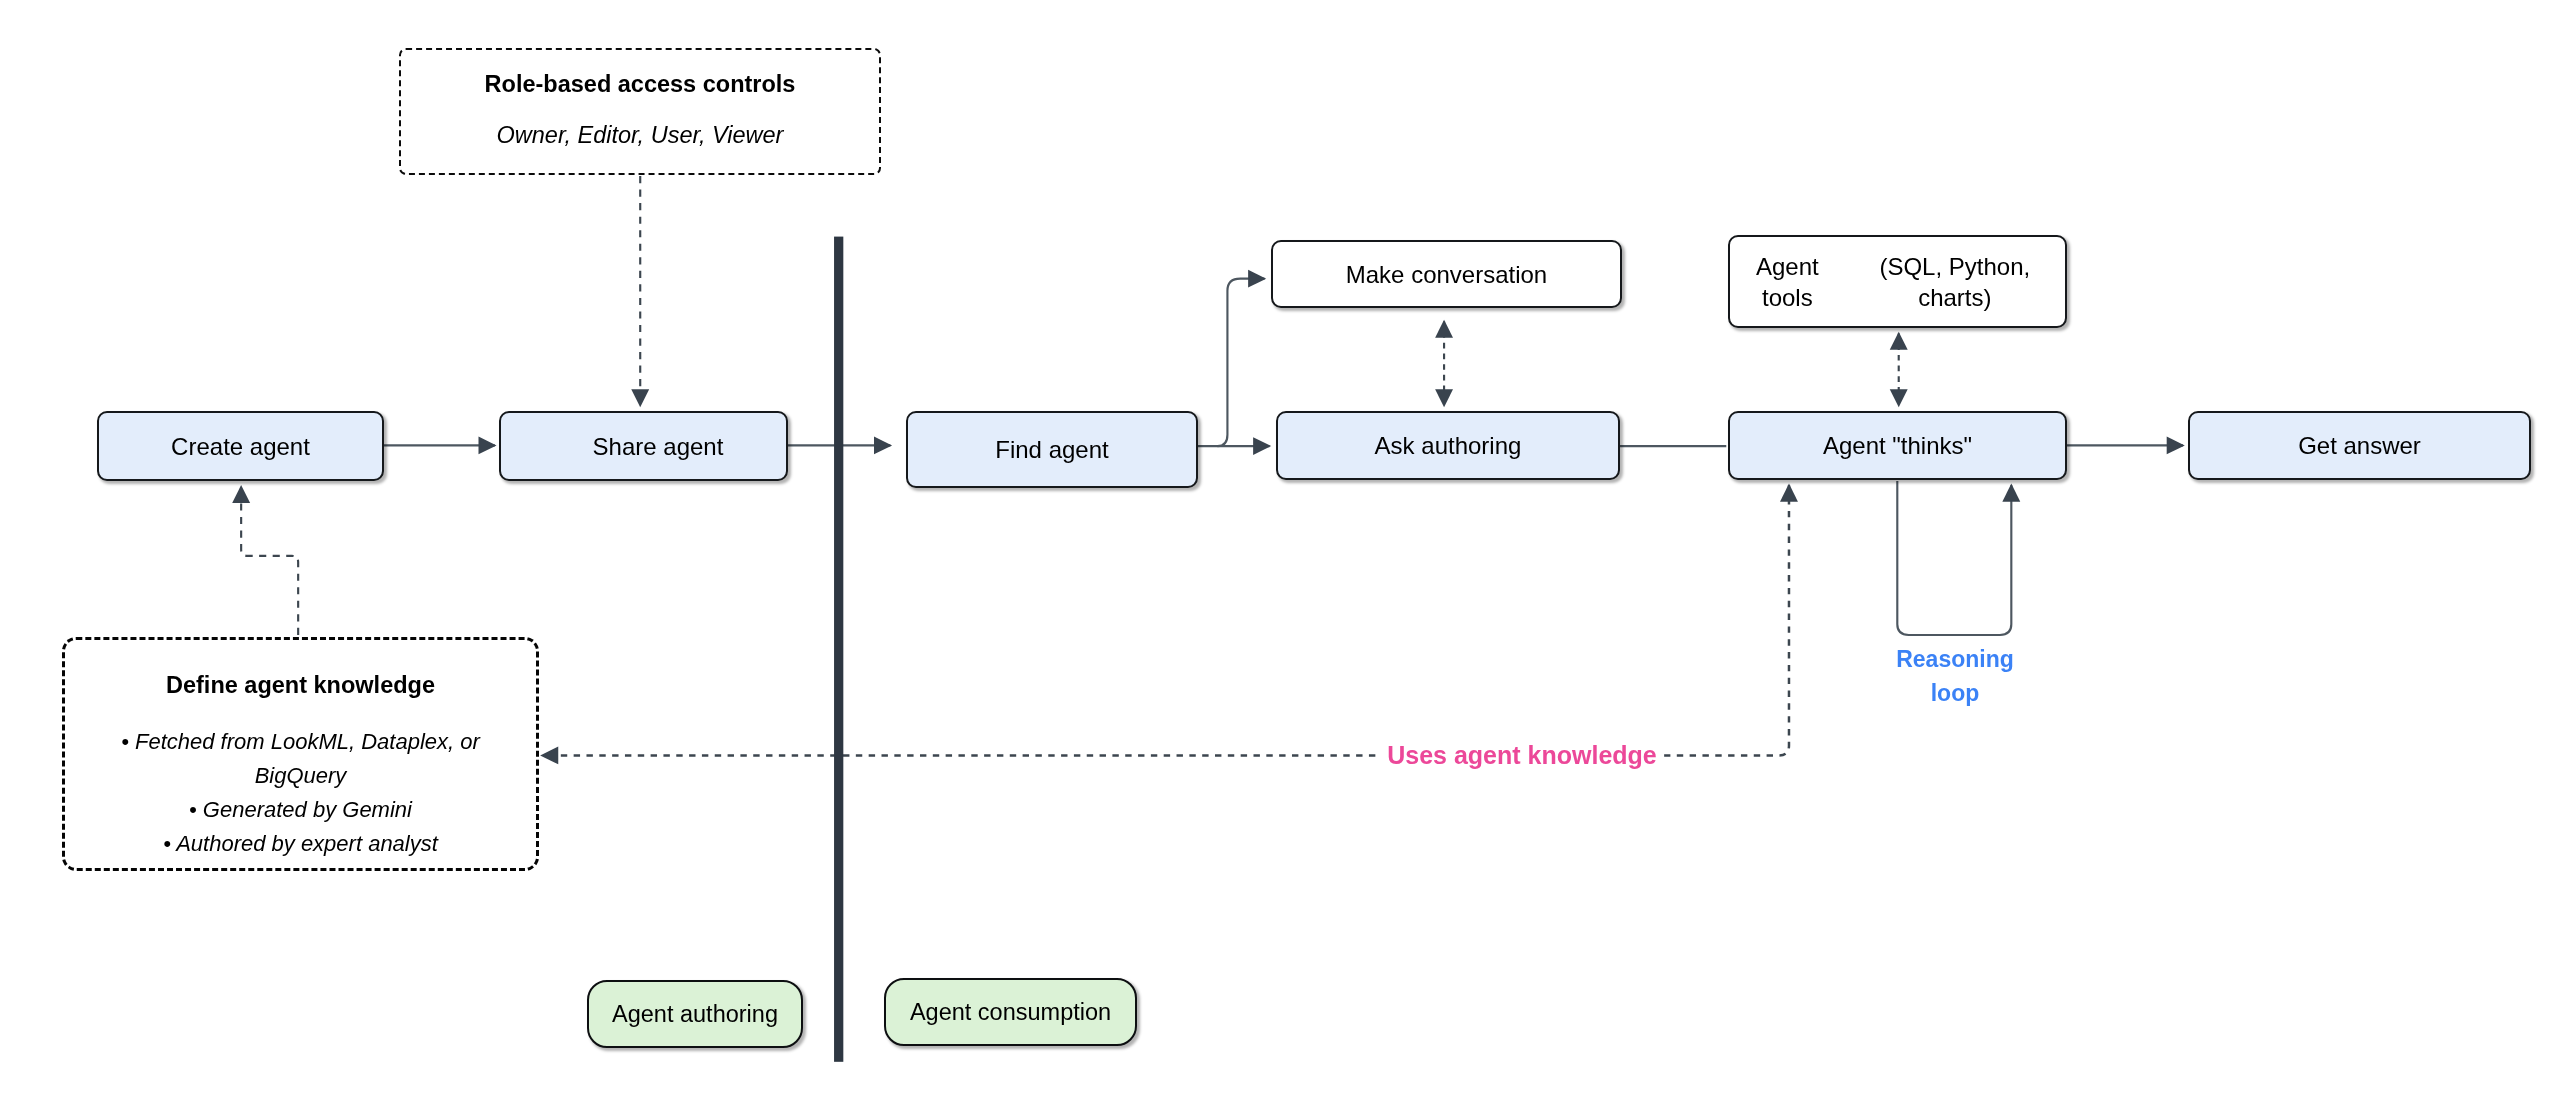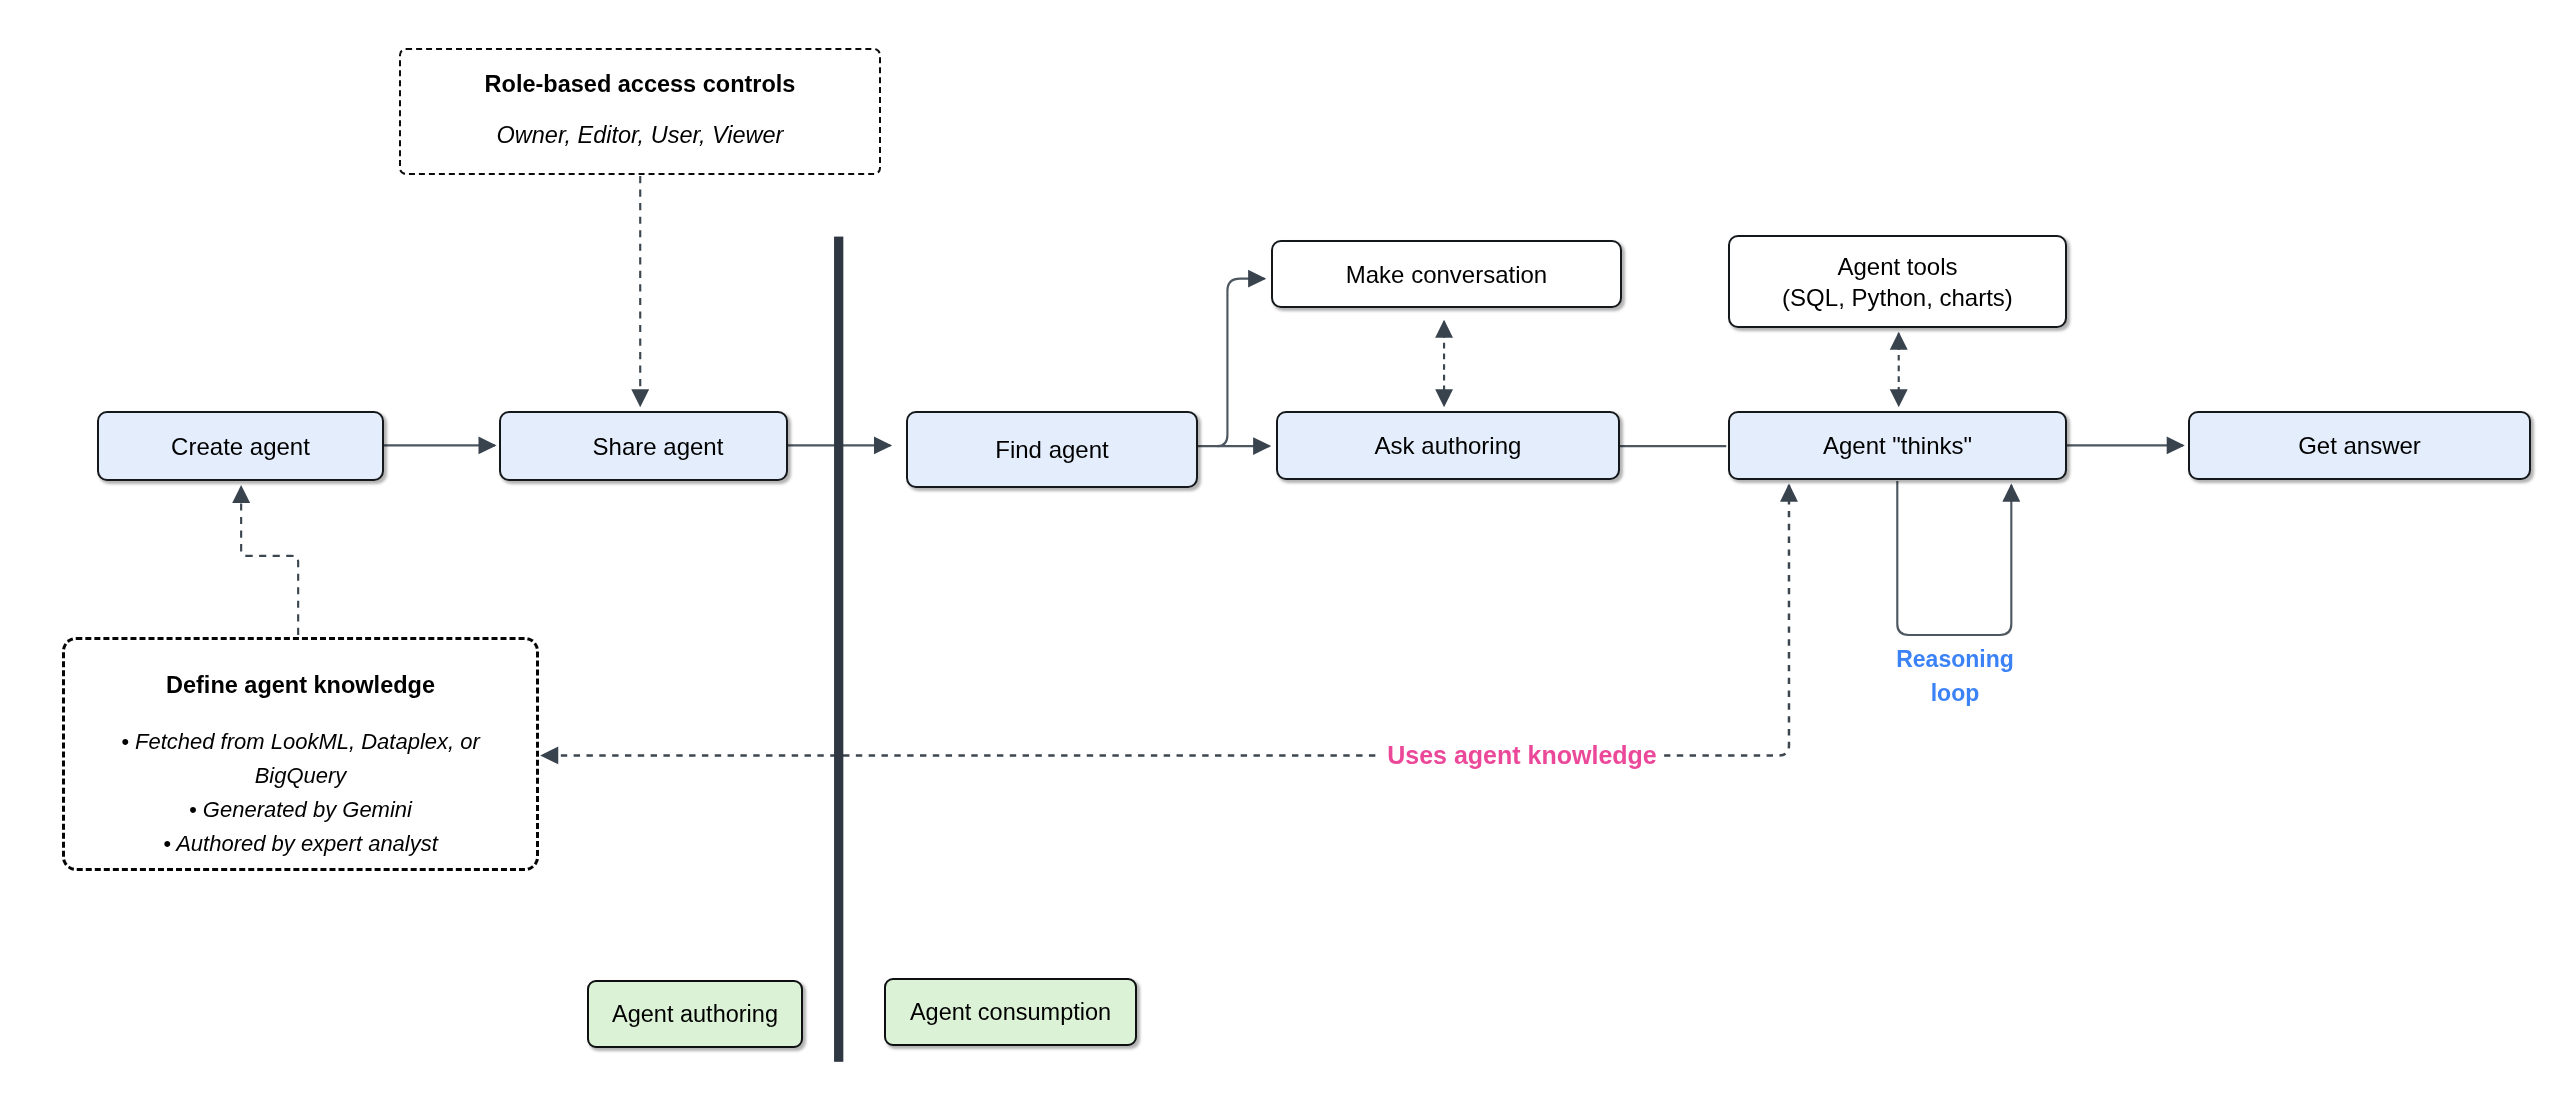--- a/index.html
+++ b/index.html
@@ -24,21 +24,21 @@
   .node{
     border:2.9px solid #15181b;
     border-radius:10px;
     box-shadow:2.1px 2.9px 2.9px rgba(0,0,0,0.30);
   }
   .blue{background:#e3edfb;}
   .white{background:#ffffff;}
   .green{
     background:#dbf2d6;
     border:2.9px solid #0d0f11;
-    border-radius:9px;
+    border-radius:20px;
     box-shadow:2.1px 2.9px 2.9px rgba(0,0,0,0.30);
     font-size:23.5px;
   }
   .note{
     border-radius:8.6px;
     flex-direction:column;
     background:#ffffff;
     gap:15px;
   }
   #rbac-note{
@@ -75,21 +75,21 @@
     font-size:25px;line-height:31px;
     color:#ec4899;
   }
   #reasoning-label{
     top:642px;left:1848px;width:214px;
     text-align:center;
     font-size:23px;line-height:34px;
     color:#3b82f6;
     white-space:normal;
   }
-  .two-line{flex-direction:column;}
+  .two-line{flex-direction:row;}
 </style>
 </head>
 <body>
 
 <div id="stage">
 
   <svg id="wires" width="2576" height="1106" viewBox="0 0 3614 1552">
     <defs>
       <marker id="ah" viewBox="0 0 12 12" refX="10" refY="6" markerWidth="29" markerHeight="29" markerUnits="userSpaceOnUse" orient="auto-start-reverse">
         <path d="M0.5,0.8 L11,6 L0.5,11.2 Z" fill="#39434e"></path>

